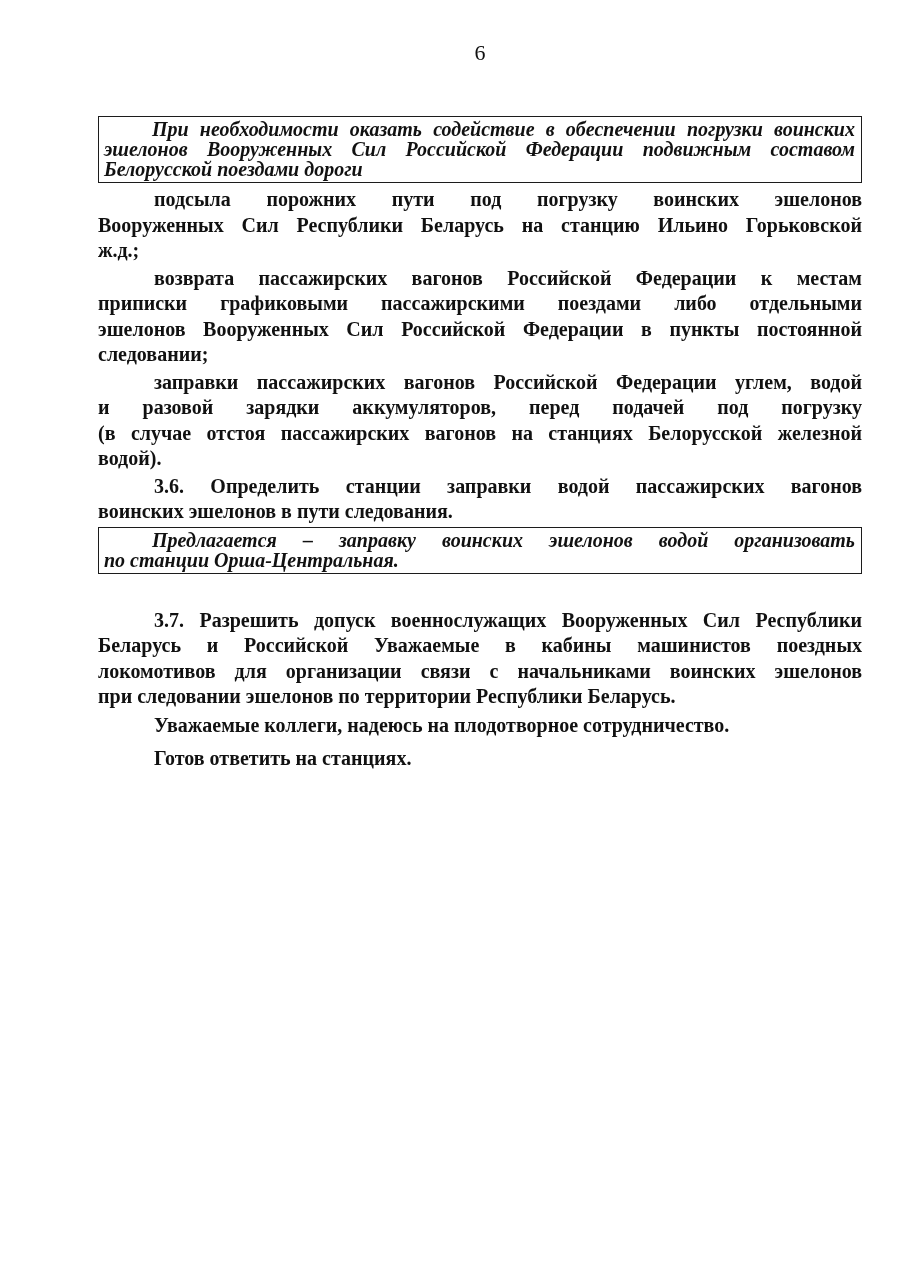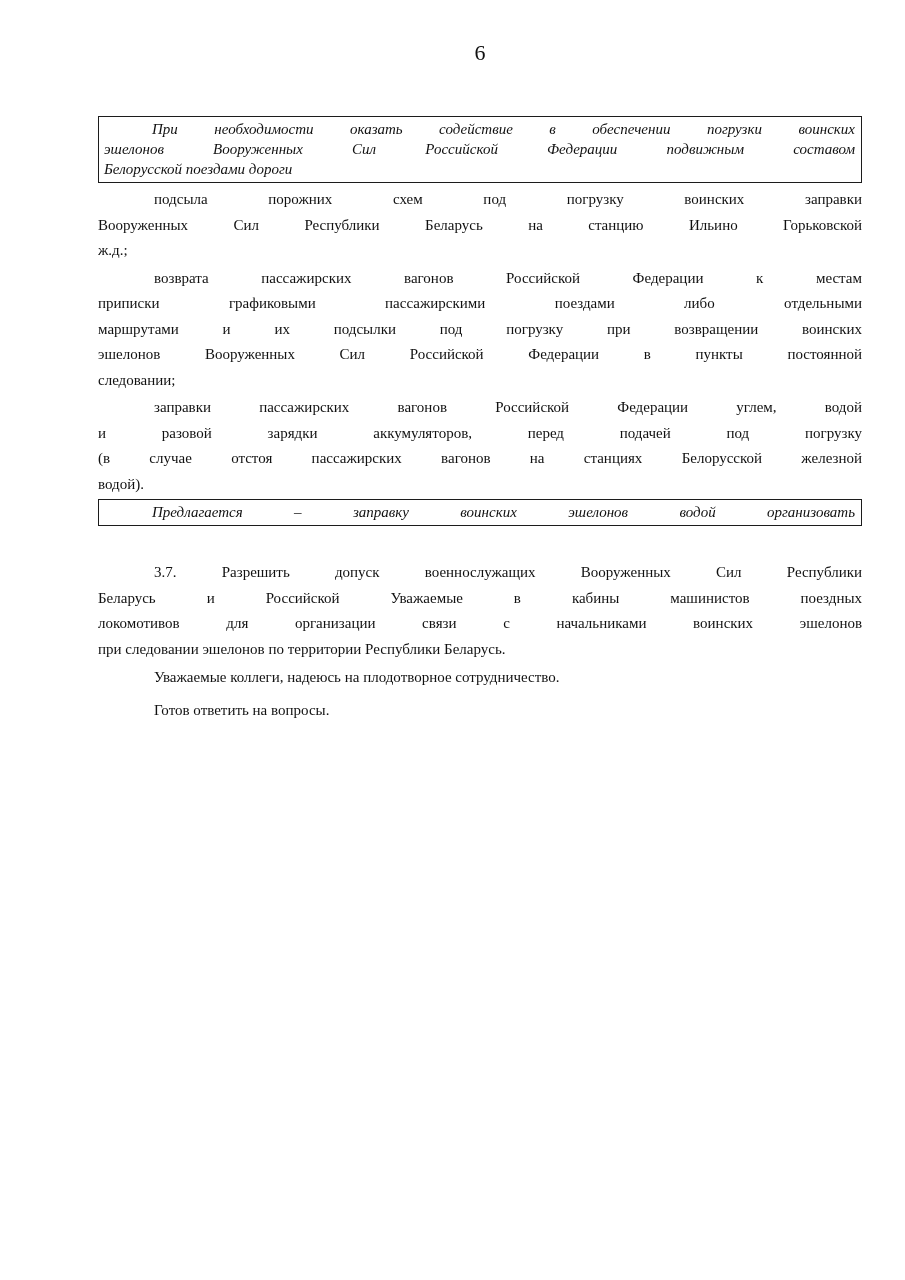--- a/index.html
+++ b/index.html
@@ -17,21 +17,21 @@
     left: 98px;
     top: 0;
     width: 764px;
   }
   .page-number {
     margin-top: 40px;
     text-align: center;
     font-size: 22px;
     line-height: 25px;
   }
-  .block { font-size: 15px; }
+  .block { font-size: 20px; font-weight: bold; }
   .line {
     text-align: justify;
     text-align-last: justify;
     line-height: 25.5px;
     height: 25.5px;
     overflow: hidden;
   }
   .line.first { text-indent: 56px; }
   .line.last { text-align: left; text-align-last: auto; }
   .para { margin: 0 0 2px 0; }
@@ -58,55 +58,59 @@
 
     <div class="page-number">6</div>
 
     <div class="block box b-box1">
       <div class="line first">При необходимости оказать содействие в обеспечении погрузки воинских</div>
       <div class="line">эшелонов Вооруженных Сил Российской Федерации подвижным составом</div>
       <div class="line last">Белорусской поездами дороги</div>
     </div>
 
     <div class="block para b-p1">
-      <div class="line first">подсыла порожних схем под погрузку воинских заправки</div>
+      <div class="line first">подсыла порожних пути под погрузку воинских эшелонов</div>
       <div class="line">Вооруженных Сил Республики Беларусь на станцию Ильино Горьковской</div>
       <div class="line last">ж.д.;</div>
     </div>
 
 
     <div class="block para">
       <div class="line first">возврата пассажирских вагонов Российской Федерации к местам</div>
       <div class="line">приписки графиковыми пассажирскими поездами либо отдельными</div>
-      <div class="line">маршрутами и их подсылки под погрузку при возвращении воинских</div>
       <div class="line">эшелонов Вооруженных Сил Российской Федерации в пункты постоянной</div>
       <div class="line last">следовании;</div>
     </div>
 
     <div class="block para">
       <div class="line first">заправки пассажирских вагонов Российской Федерации углем, водой</div>
       <div class="line">и разовой зарядки аккумуляторов, перед подачей под погрузку</div>
       <div class="line">(в случае отстоя пассажирских вагонов на станциях Белорусской железной</div>
       <div class="line last">водой).</div>
     </div>
 
+    <div class="block para">
+      <div class="line first">3.6. Определить станции заправки водой пассажирских вагонов</div>
+      <div class="line last">воинских эшелонов в пути следования.</div>
+    </div>
 
     <div class="block box b-box2">
       <div class="line first">Предлагается – заправку воинских эшелонов водой организовать</div>
+      <div class="line last">по станции Орша-Центральная.</div>
     </div>
 
     <div class="block para b-p6">
       <div class="line first">3.7. Разрешить допуск военнослужащих Вооруженных Сил Республики</div>
       <div class="line">Беларусь и Российской Уважаемые в кабины машинистов поездных</div>
       <div class="line">локомотивов для организации связи с начальниками воинских эшелонов</div>
       <div class="line last">при следовании эшелонов по территории Республики Беларусь.</div>
     </div>
 
     <div class="block para b-p7">
       <div class="line first last">Уважаемые коллеги, надеюсь на плодотворное сотрудничество.</div>
     </div>
 
     <div class="block para b-p8">
-      <div class="line first last">Готов ответить на вопросы.</div>
+      <div class="line first last">Готов ответить на станциях.</div>
     </div>
 
   </div>
 </div>
 
 </body></html>

